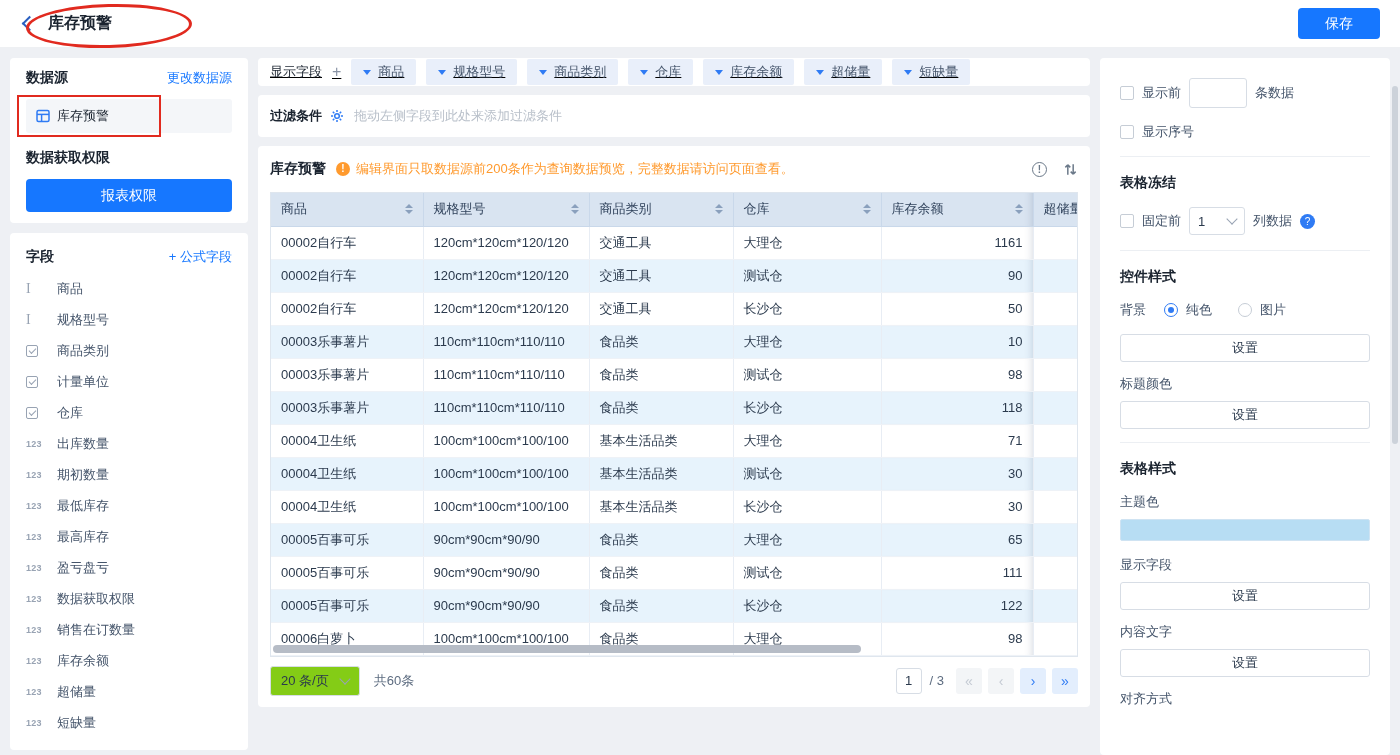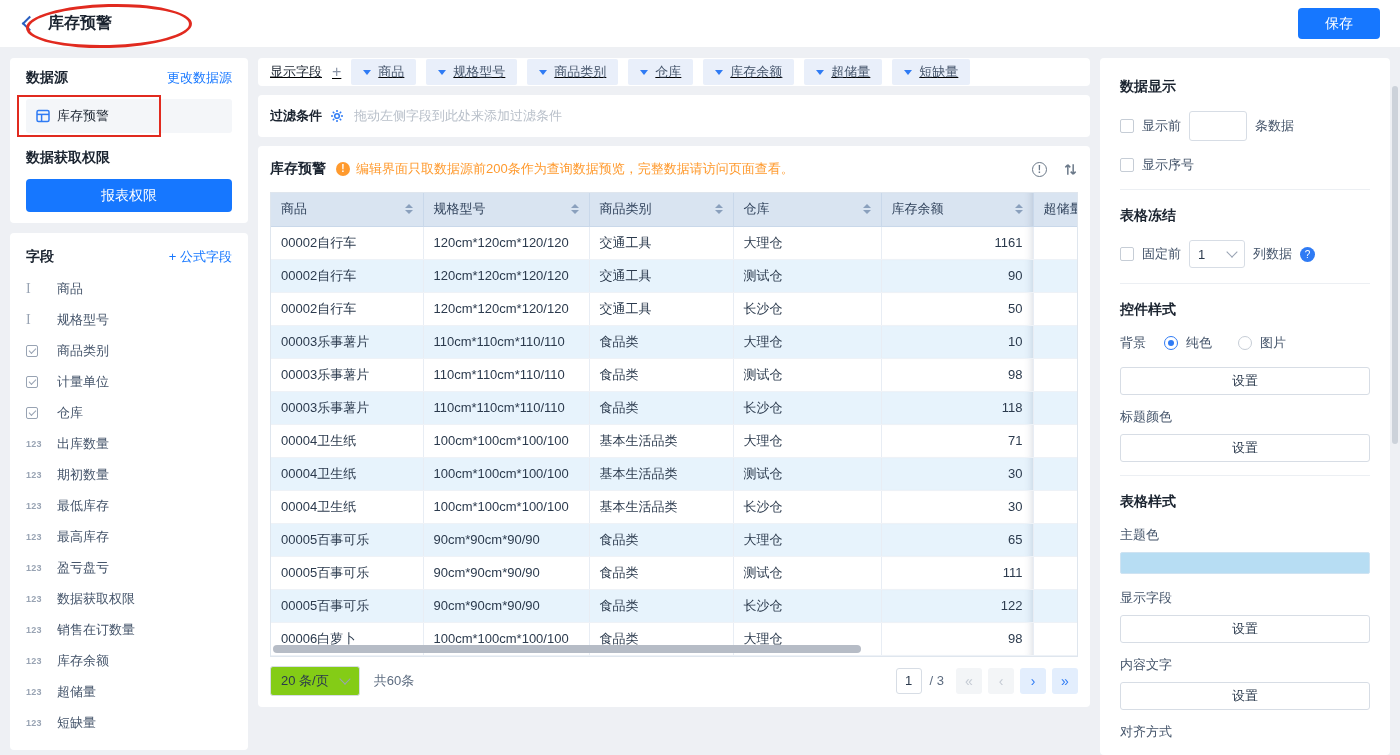--- a/index.html
+++ b/index.html
@@ -463,21 +463,20 @@
           <button class="nav-btn disabled">«</button>
           <button class="nav-btn disabled">‹</button>
           <button class="nav-btn active">›</button>
           <button class="nav-btn active">»</button>
         </span>
       </div>
     </section>
   </main>
 
   <aside class="right-col">
-    <h3 class="sec-title">数据显示</h3>
     <div class="opt-row">
       <span class="checkbox"></span>
       <span>显示前</span>
       <span class="mini-input"></span>
       <span>条数据</span>
     </div>
     <div class="opt-row">
       <span class="checkbox"></span>
       <span>显示序号</span>
     </div>

